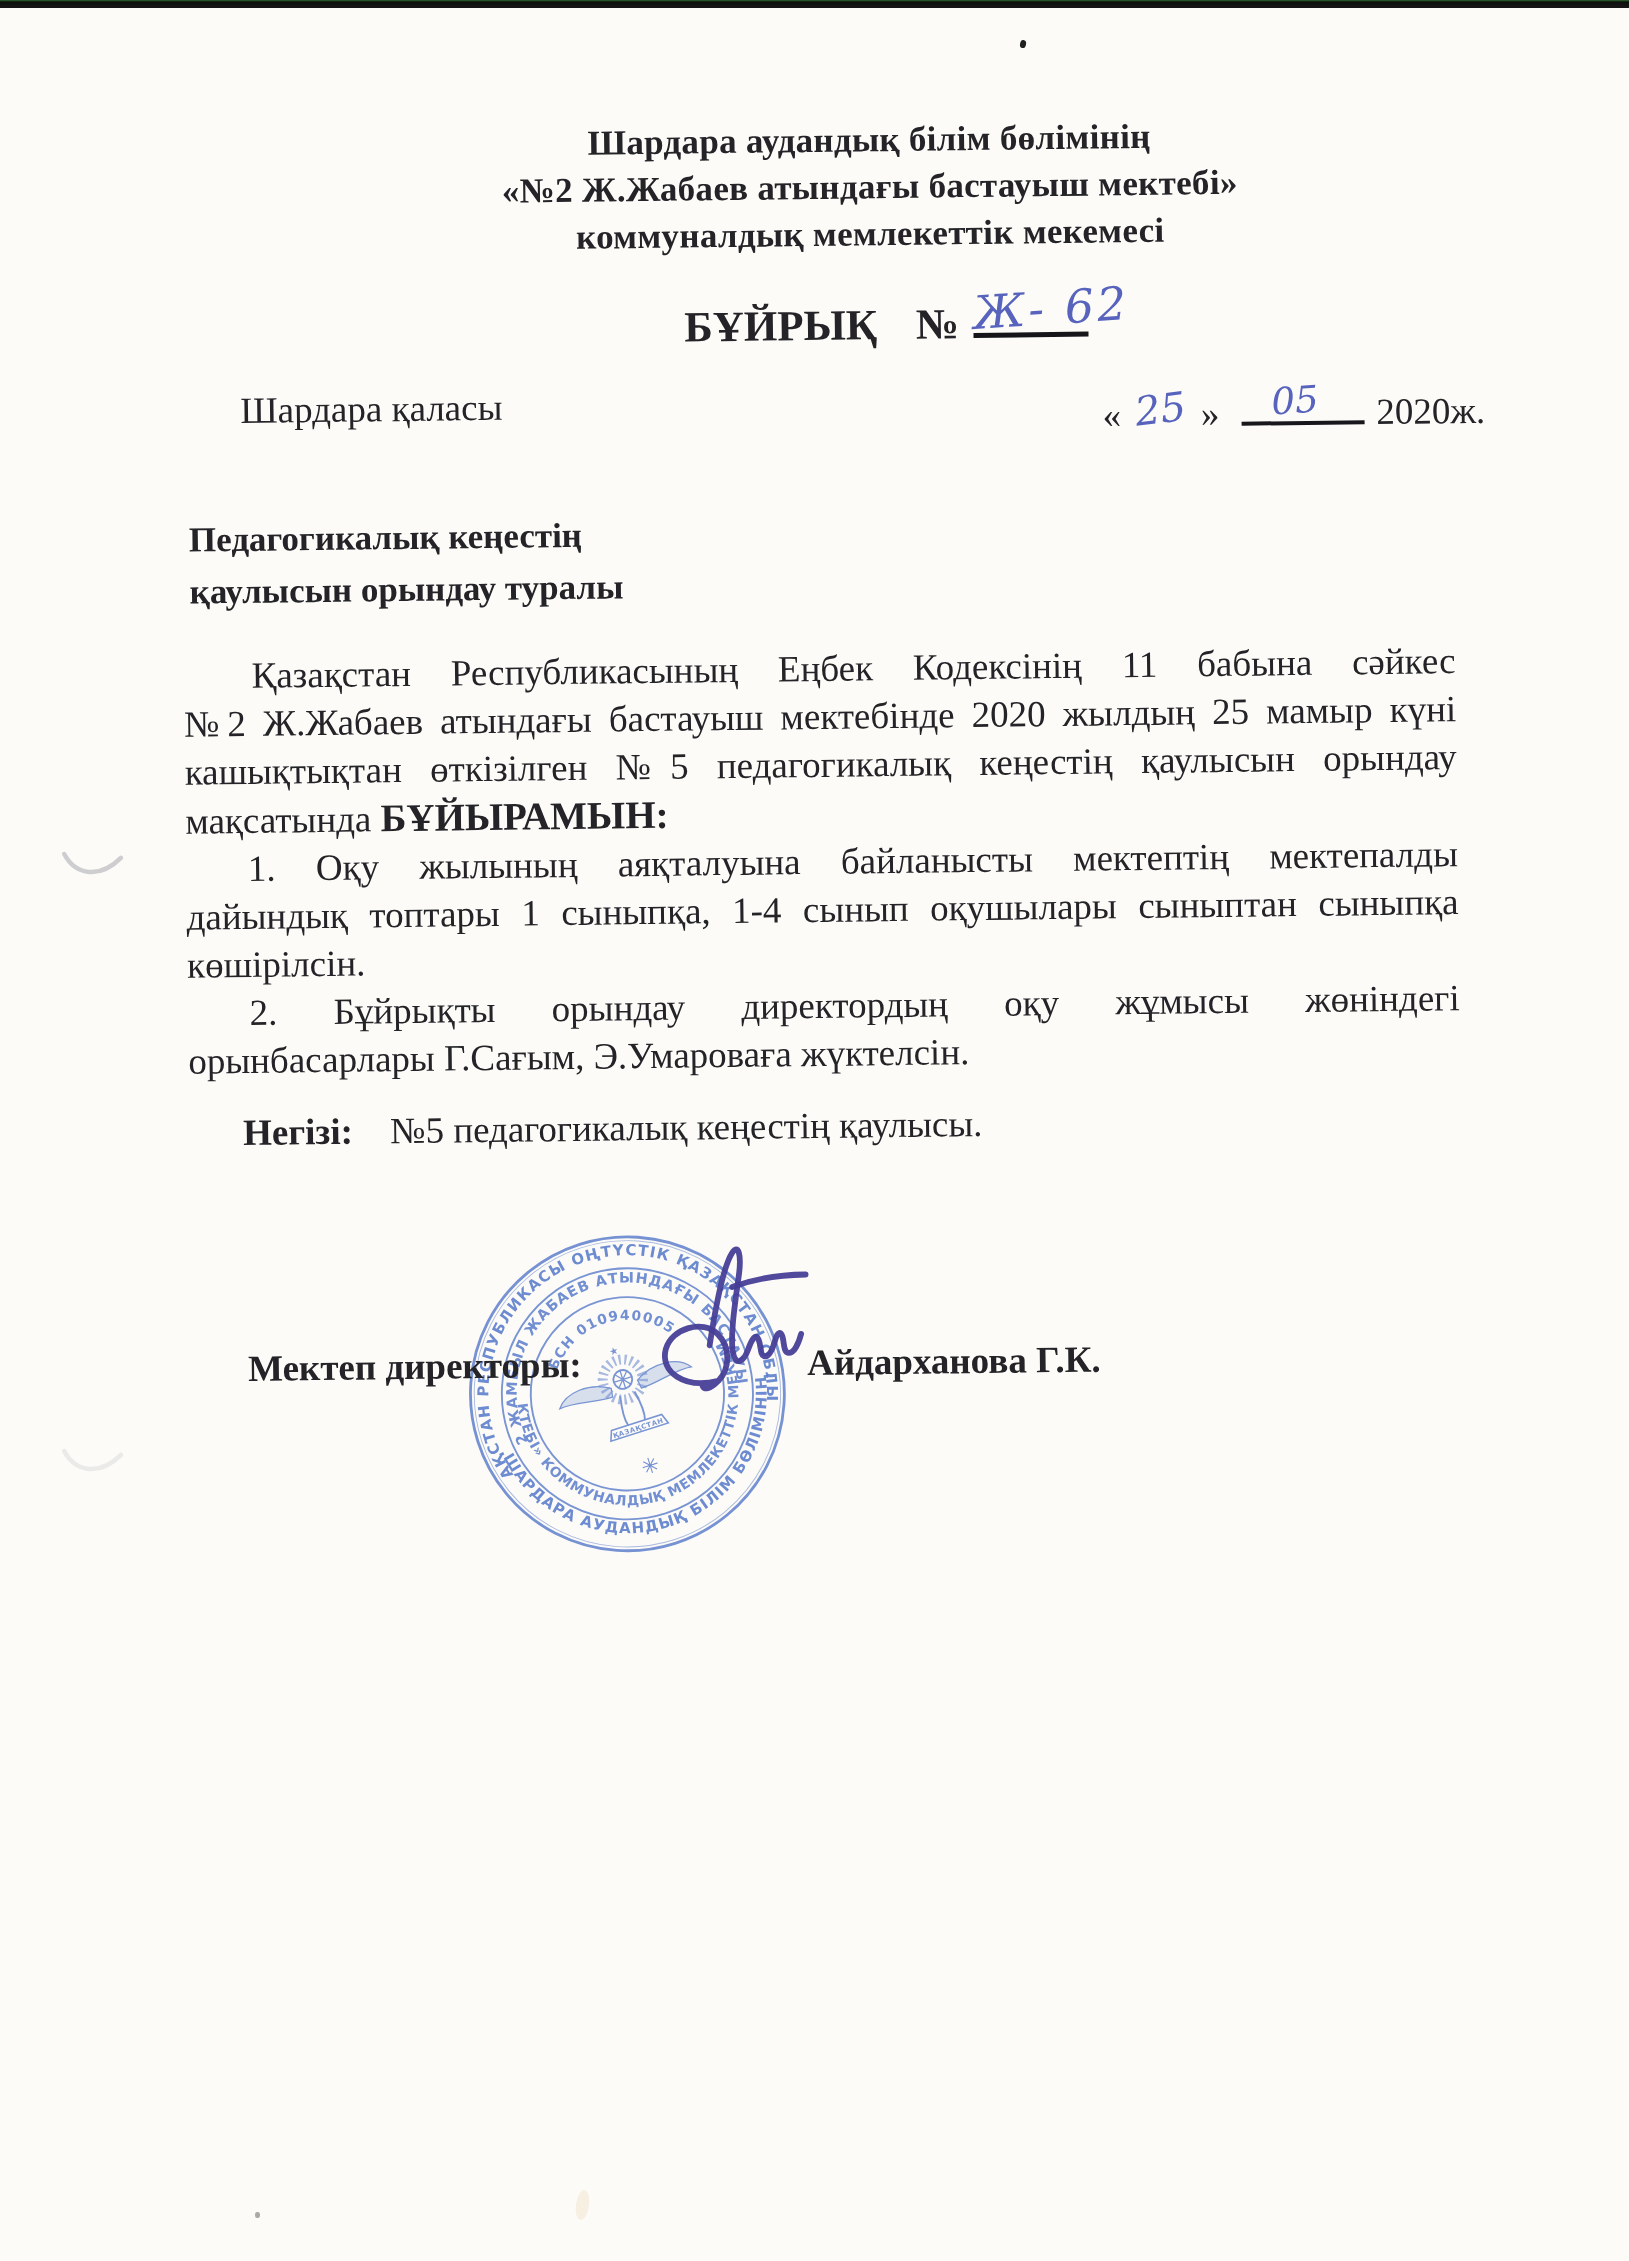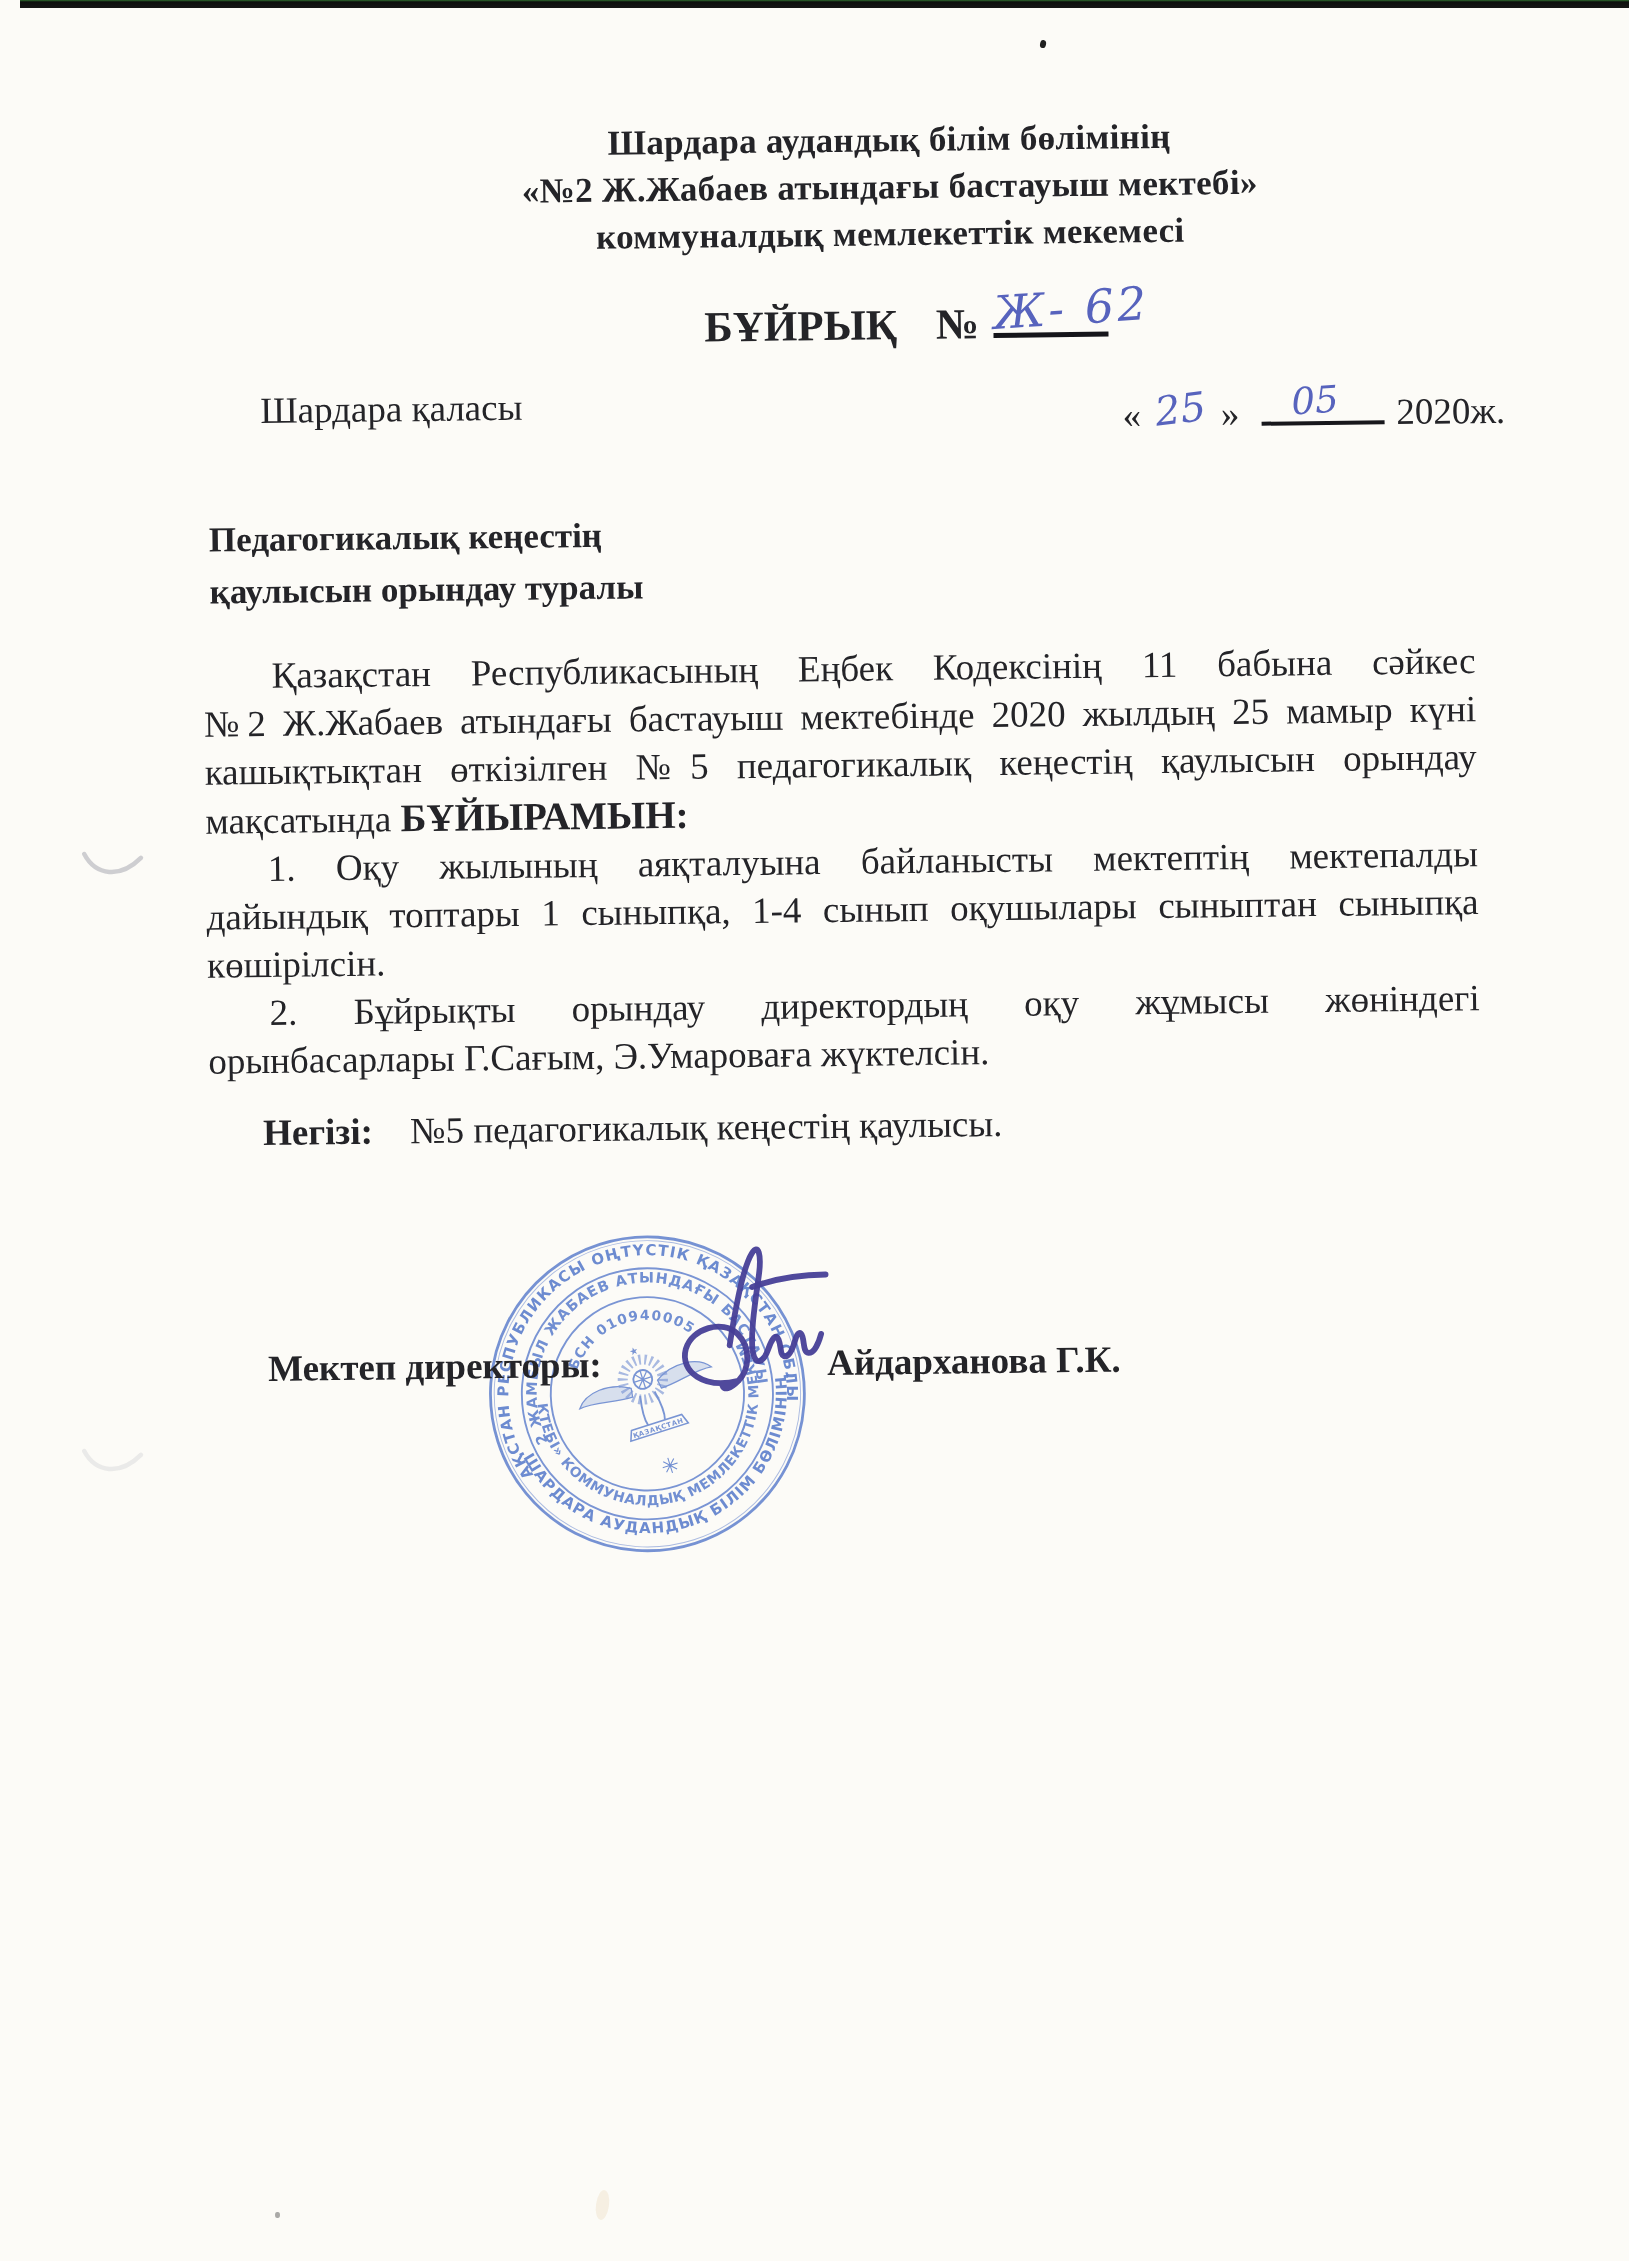--- a/index.html
+++ b/index.html
@@ -4,21 +4,21 @@
 <style>
   html,body{margin:0;padding:0;}
   body{
     width:1630px;height:2261px;
     background:#fcfbf7;
     font-family:"Liberation Serif","DejaVu Serif",serif;
     color:#242428;
     overflow:hidden;
     position:relative;
   }
-  .page{position:absolute;inset:0;margin-left:20px;}
+  .page{position:absolute;inset:0;}
   .scan-strip{
     position:absolute;left:0;top:0;width:1630px;height:8.4px;
     background:linear-gradient(180deg,#2f6d2f 0px,#0e100e 1.9px,#161616 100%);
   }
   .content{
     position:absolute;inset:0;
     transform:rotate(-0.7deg);
     transform-origin:815px 1032px;
   }
   .abs{position:absolute;}

